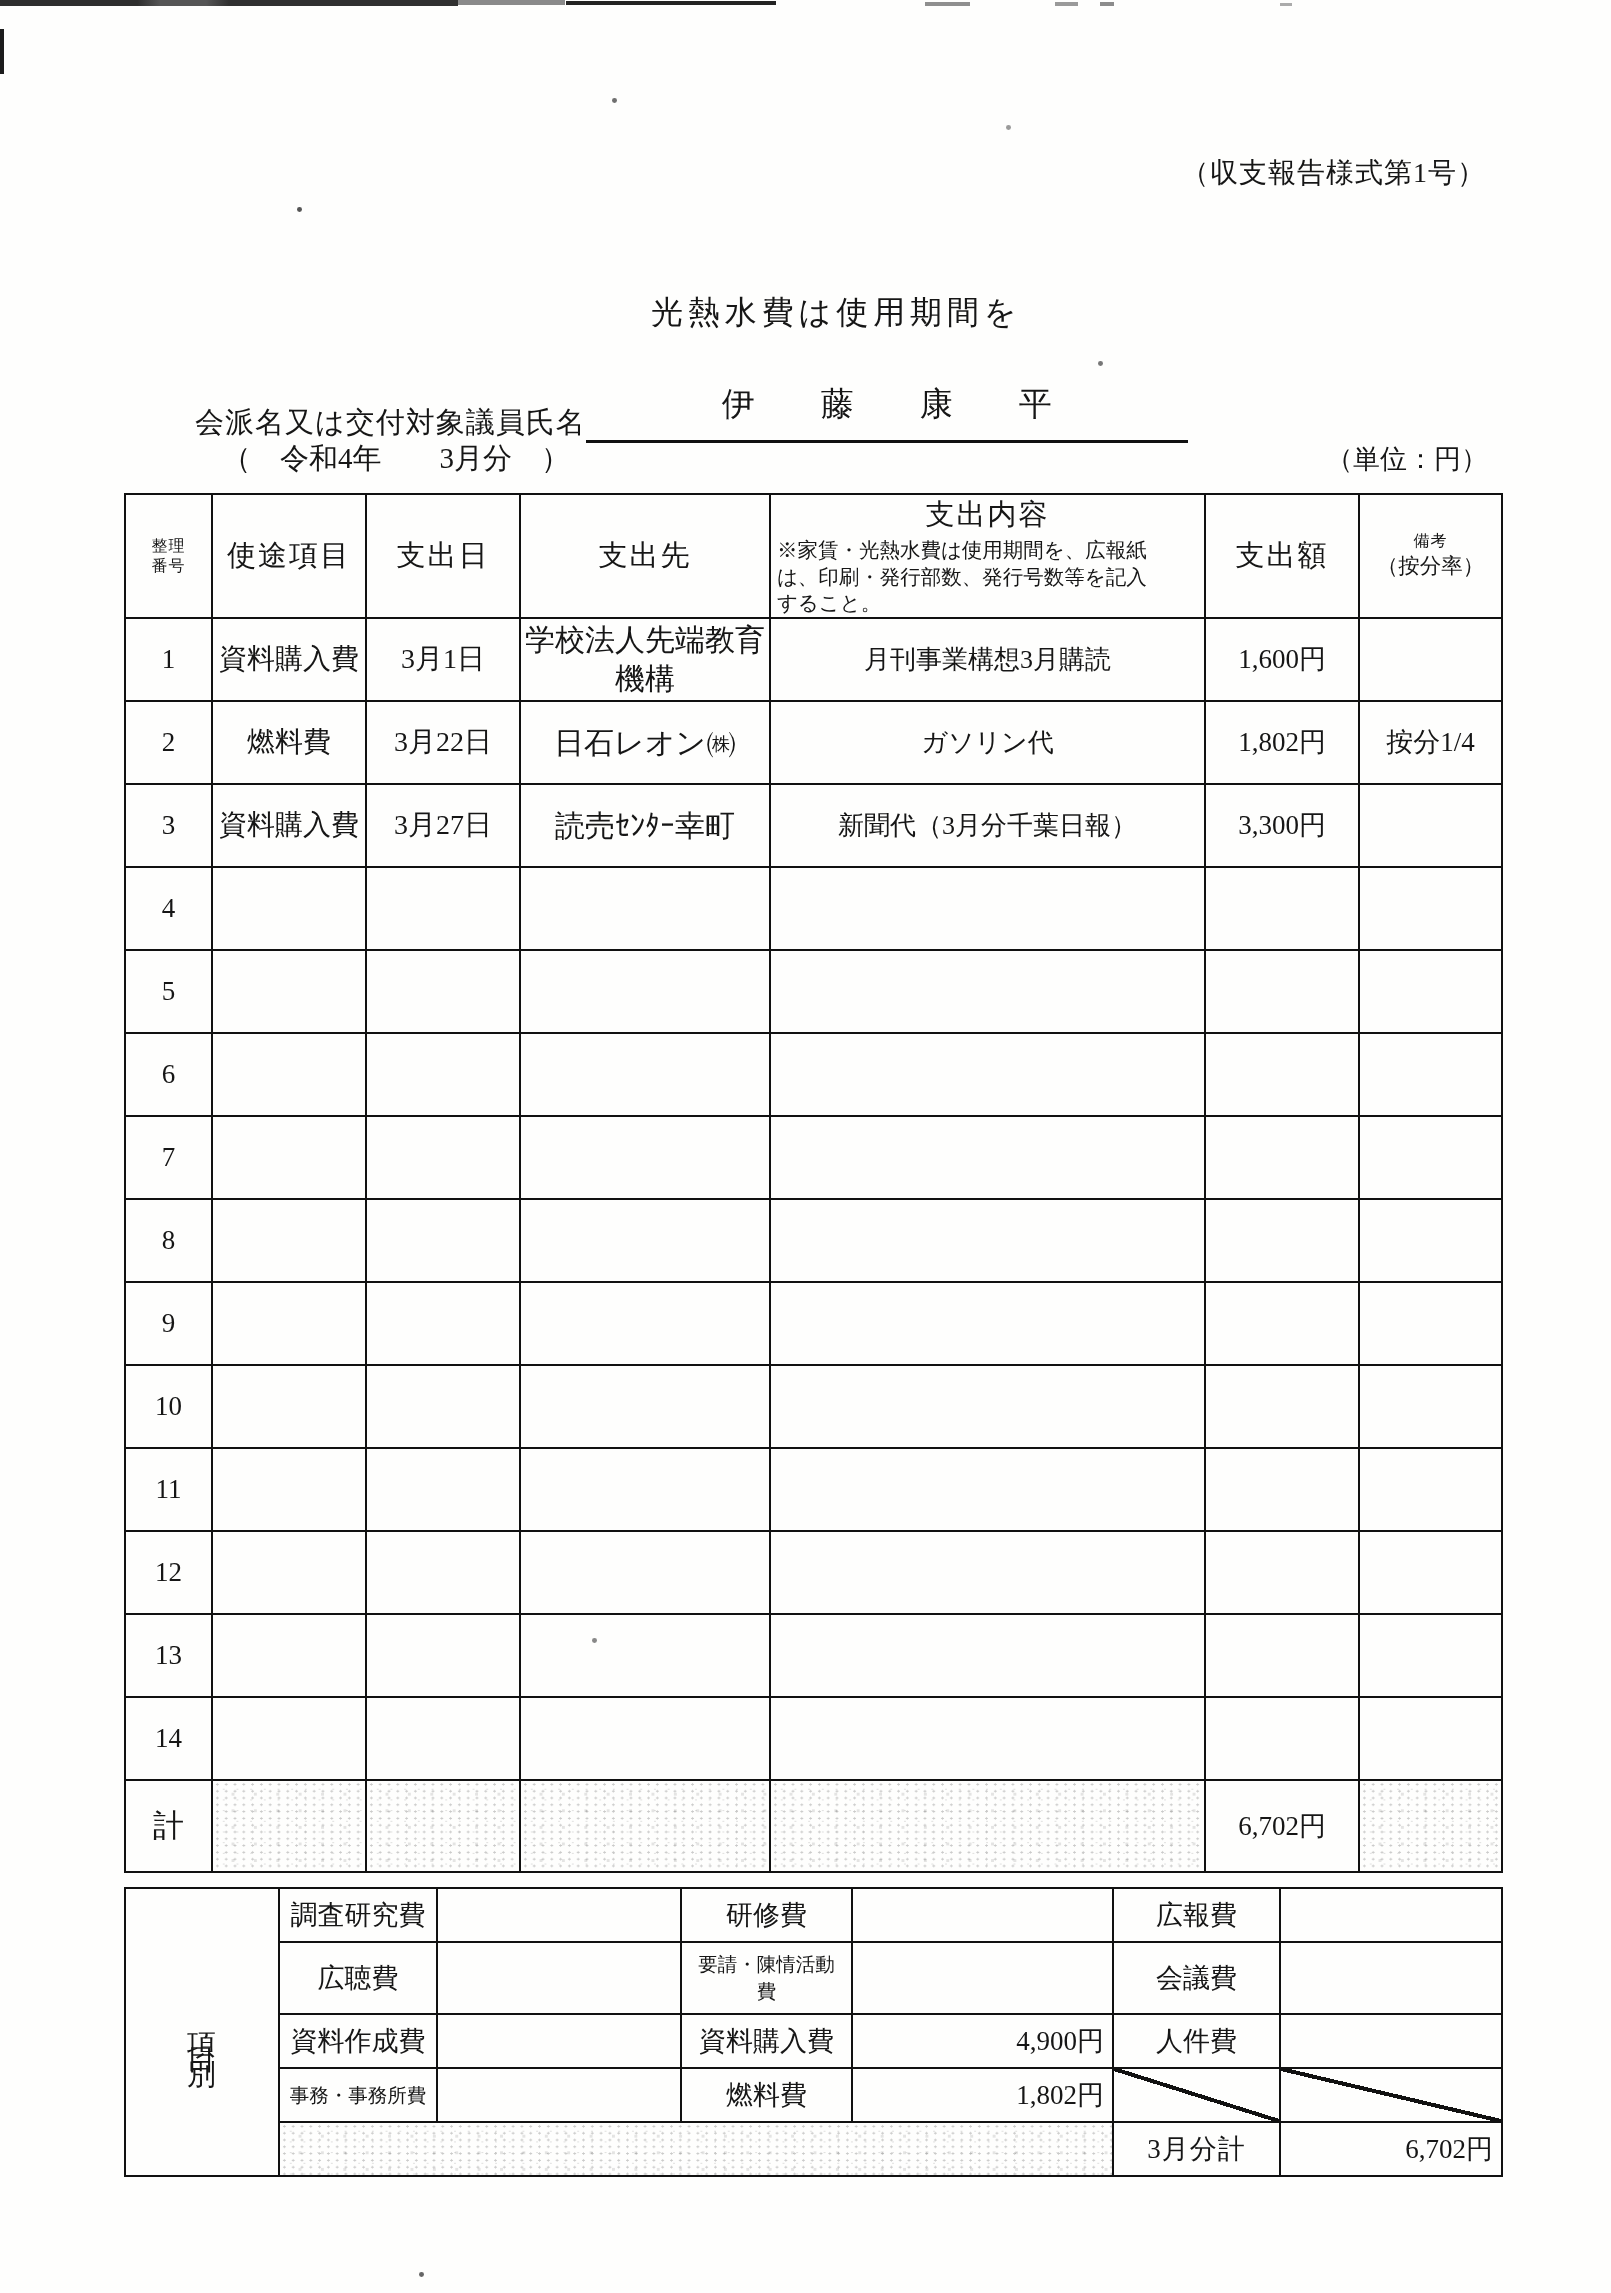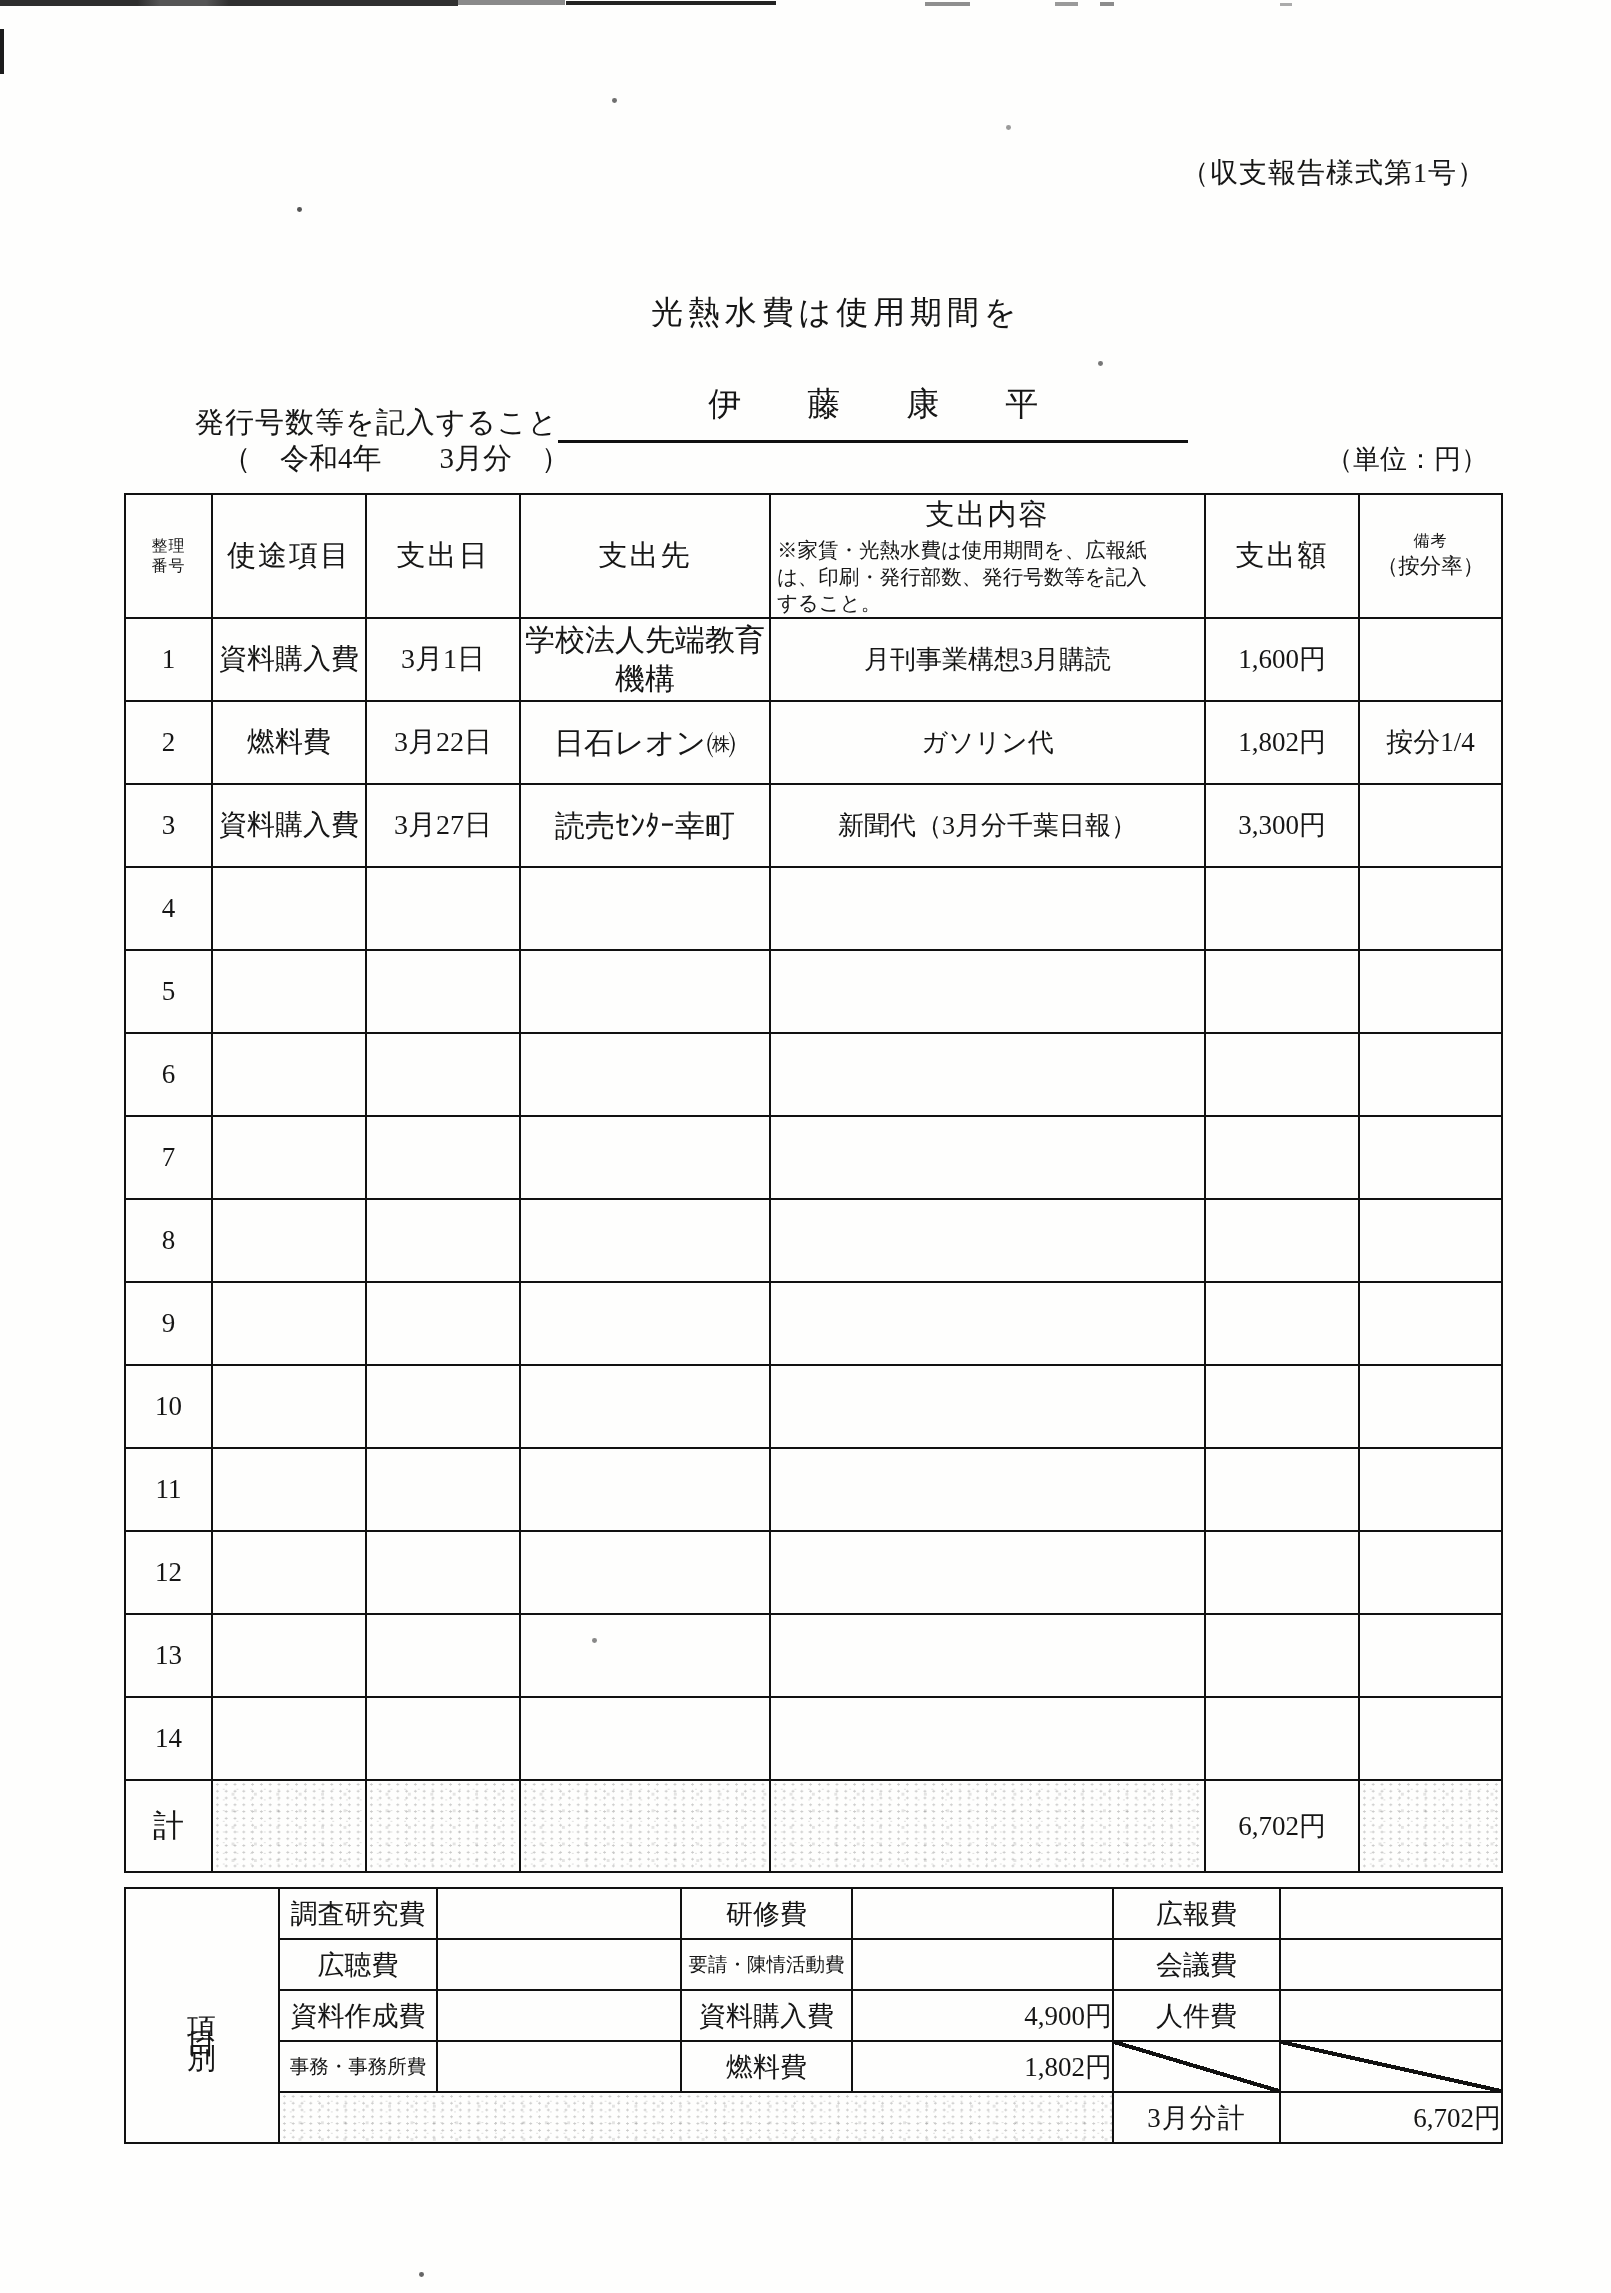--- a/index.html
+++ b/index.html
@@ -72,21 +72,21 @@
       radial-gradient(rgba(0,0,0,0.10) 1.7px, transparent 1.9px);
     background-size: 8.8px 6.8px, 13.7px 10.7px, 22.4px 16.6px;
     background-position: 0 0, 3.9px 2.9px, 8.8px 4.9px;
   }
 
   
   .summary-table { position: absolute; top: 1887px; left: 124px; width: 1377px; border: 2.9px solid #111; }
   .summary-table td {
     border: 2px solid #111;
     border-top-width: 2.9px; border-bottom-width: 2.9px;
-    padding: 0; vertical-align: middle; overflow: hidden;
+    padding: 8px; vertical-align: middle; overflow: hidden;
   }
   .summary-table tr { height: 51px; }
   .side-cell { writing-mode: vertical-rl; text-orientation: upright;
                font-size: 29px; letter-spacing: 13.7px; text-align: center; padding-top: 9.8px; }
   .sum-label { font-size: 27px; text-align: center; }
   .sum-label-sm { font-size: 19.5px; text-align: center; }
   .sum-value { font-size: 27px; text-align: right; padding-right: 29px; }
   .sum-total-label { font-size: 27px; text-align: center; letter-spacing: 1px; margin-top: 20px; }
   .diag { background: linear-gradient(to top right,
             transparent calc(50% - 2px), #111 calc(50% - 2px),
@@ -109,21 +109,21 @@
   <div class="dot" style="left:1006px;top:125px;background:#9a9a9a;"></div>
   <div class="dot" style="left:297px;top:207px;background:#555;"></div>
   <div class="dot" style="left:1098px;top:361px;background:#777;"></div>
   <div class="dot" style="left:592px;top:1638px;background:#888;"></div>
   <div class="dot" style="left:419px;top:2272px;background:#666;"></div>
 
   <div class="form-note">（収支報告様式第1号）</div>
   <div class="doc-title">光熱水費は使用期間を</div>
 
   <div class="name-row">
-    <span class="name-label">発行号数等を記入すること</span>
+    <span class="name-label">会派名又は交付対象議員氏名</span>
     <span class="name-value">伊　　藤　　康　　平</span>
   </div>
 
   <div class="period">（　令和4年　　3月分　）</div>
   <div class="unit-note">（単位：円）</div>
 
   <table class="main-table">
     <colgroup>
       <col style="width:87px">
         <col style="width:154px">

